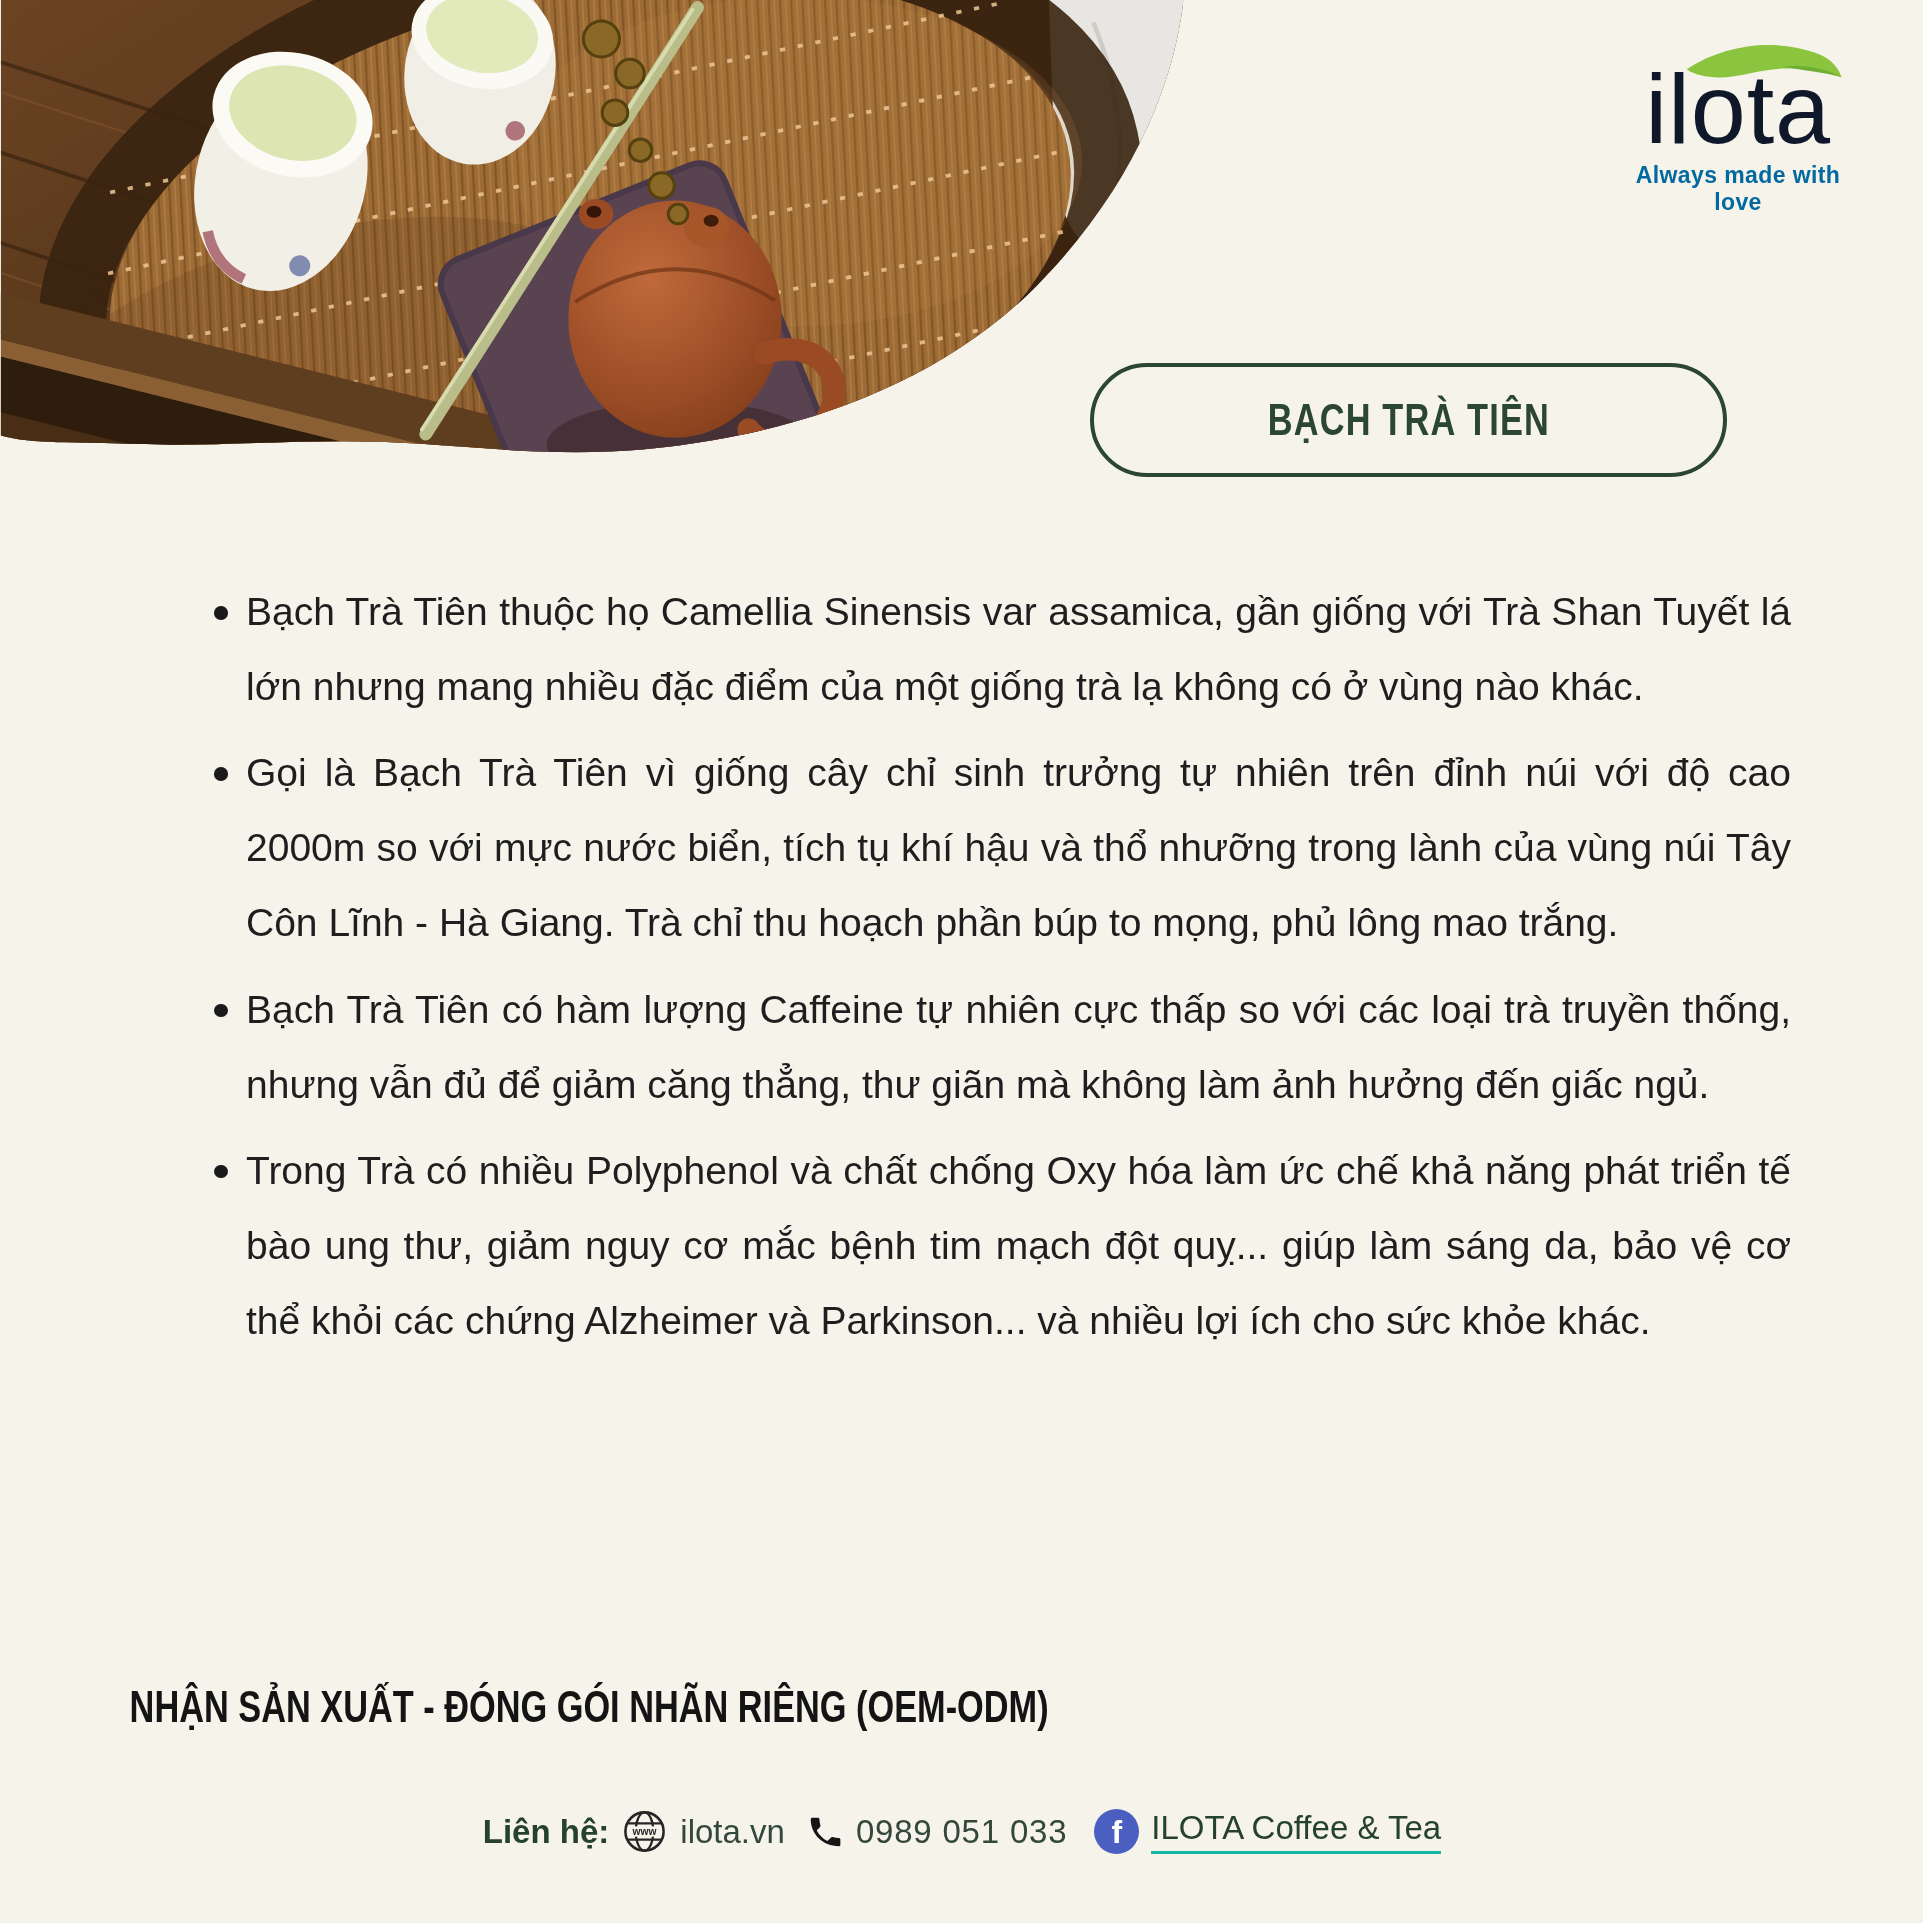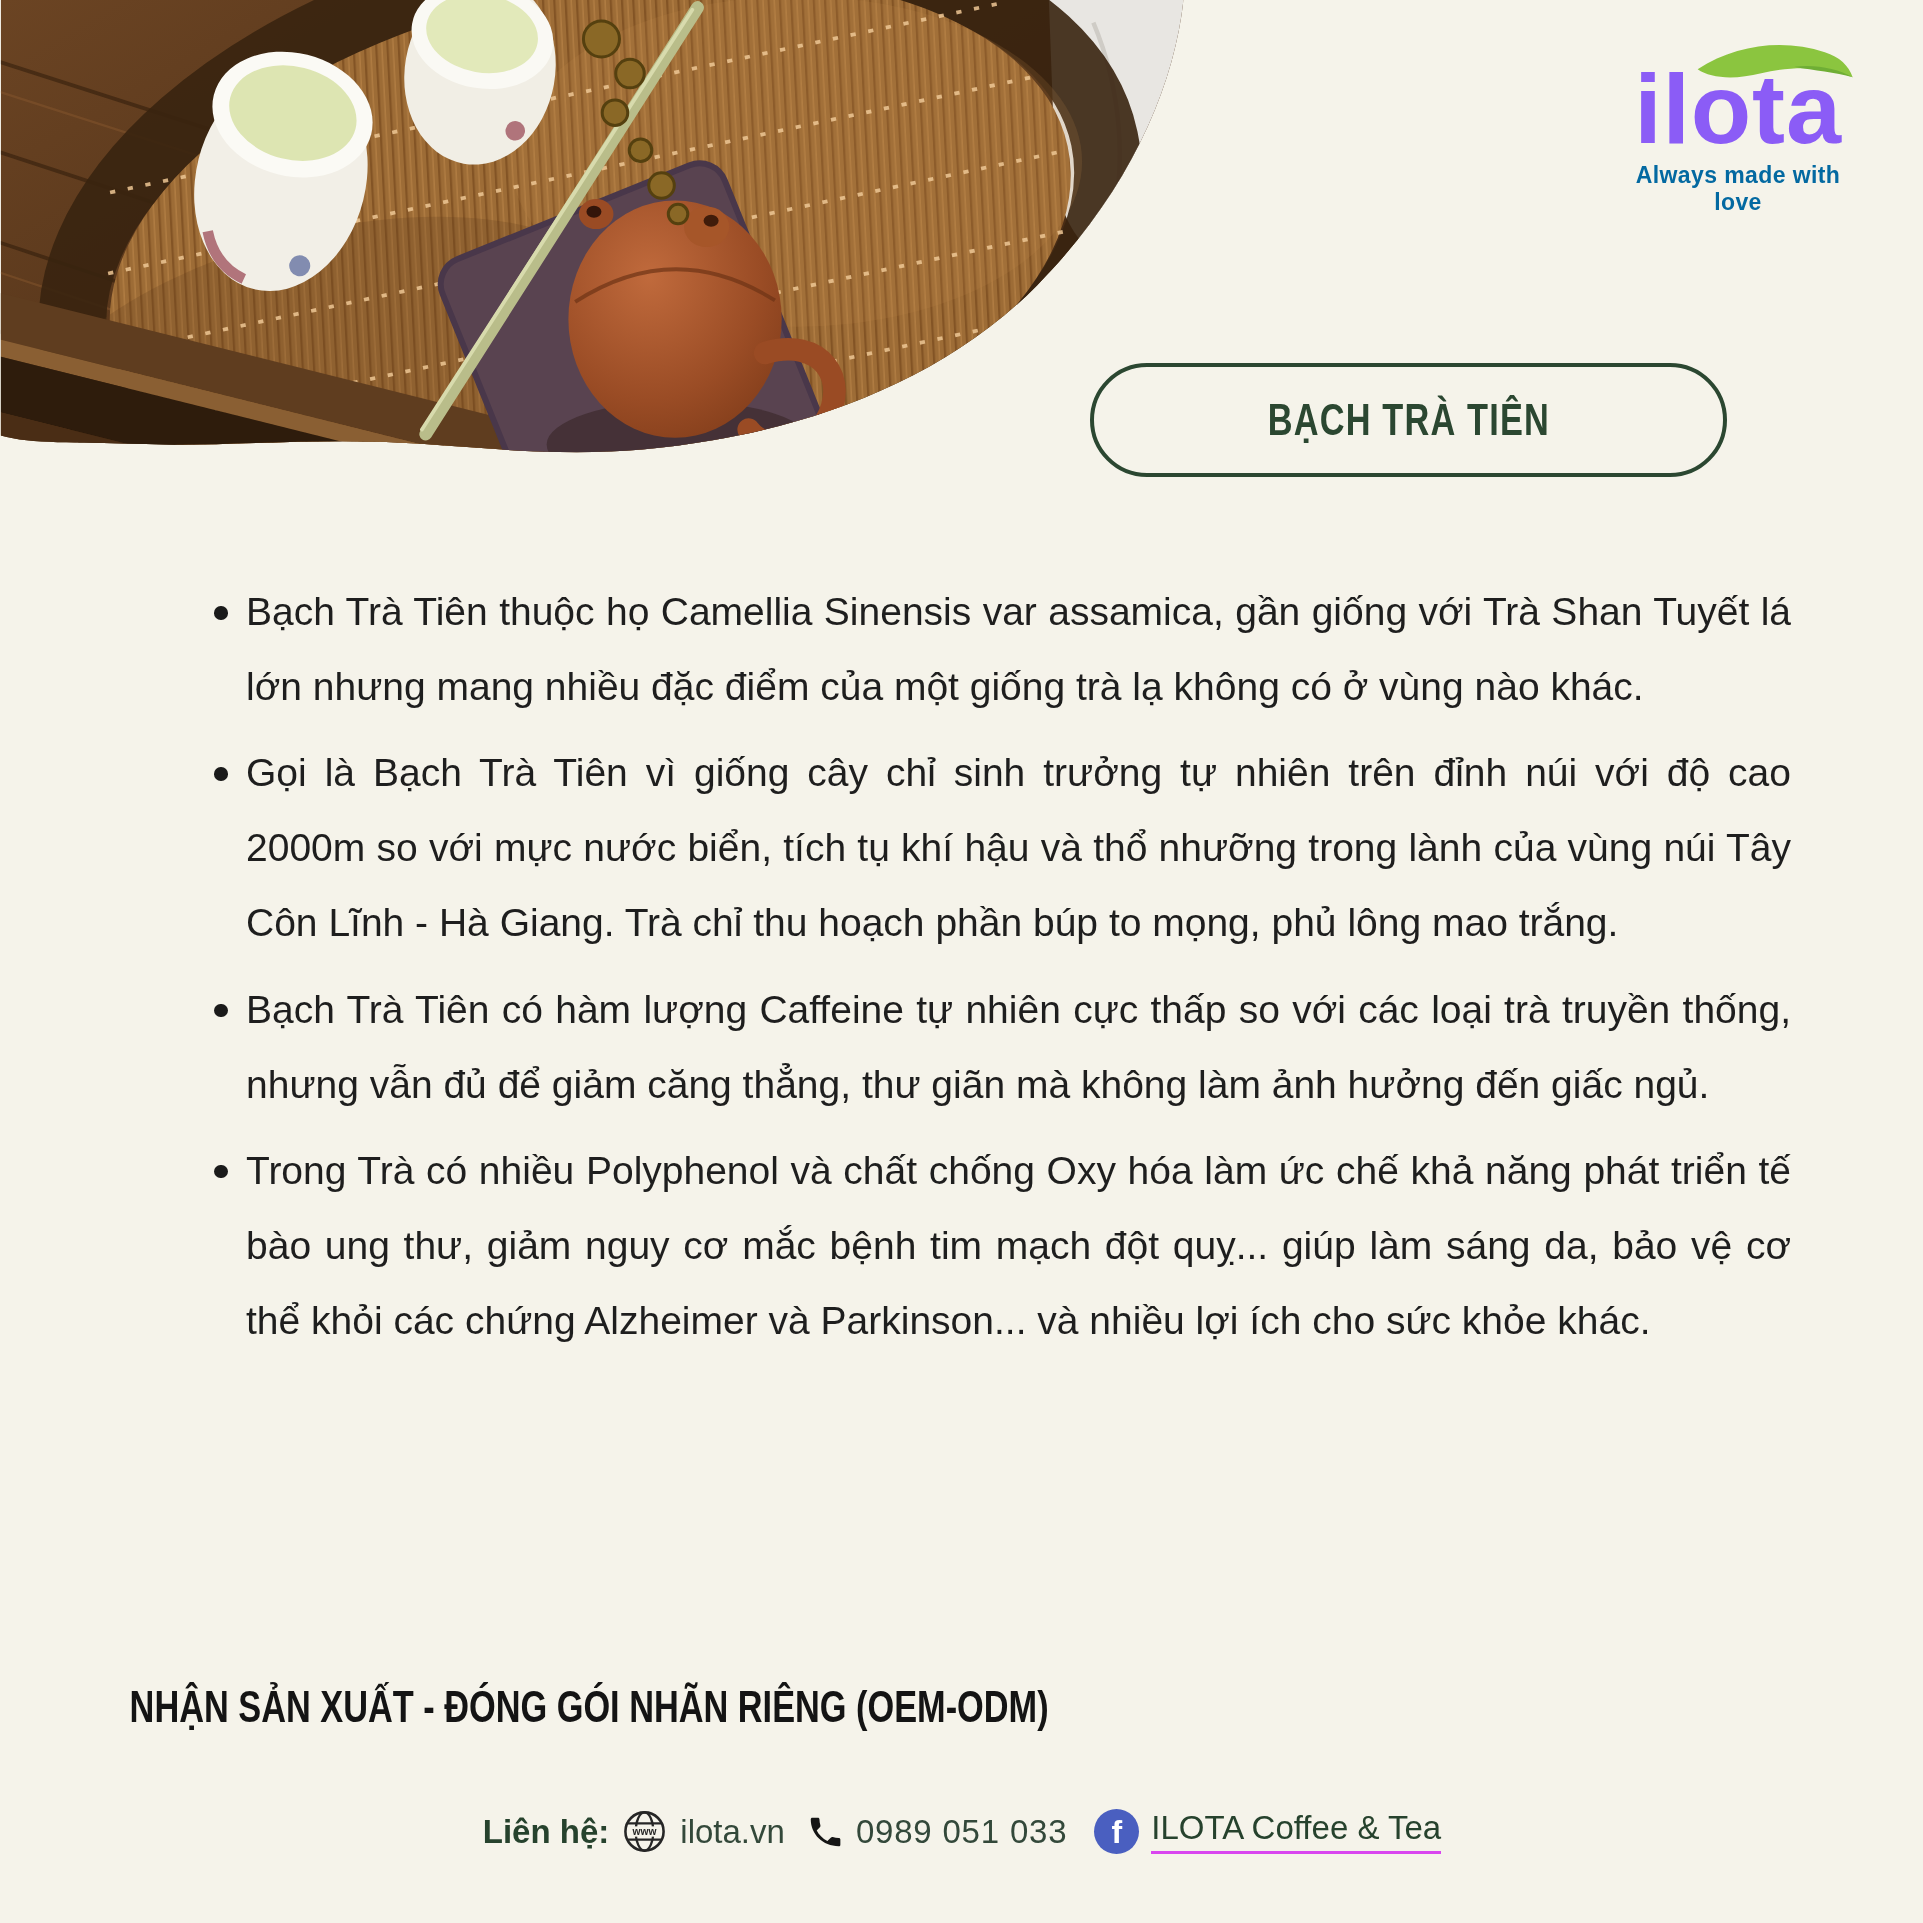--- a/index.html
+++ b/index.html
@@ -13,22 +13,22 @@
   #app { position: absolute; inset: 0; }
 
   
   .hero { position: absolute; left: 0; top: 0; width: 1278px; height: 751px; }
   .hero svg { display: block; }
 
   
   .logo { position: absolute; top: 63px; right: 66px; width: 240px; text-align: center; }
   .brand-row { position: relative; display: inline-block; line-height: 0.92; }
   .brand {
-    font-size: 99px; font-weight: bold; letter-spacing: 0.8px;
-    color: #8b5cf6; position: relative; z-index: 1;
+    font-size: 99px; font-weight: normal; letter-spacing: 0.8px;
+    color: #0f172a; position: relative; z-index: 1;
   }
   .leaf { position: absolute; width: 159px; height: 74px; right: -12px; top: -25.6px; z-index: 2; }
   .tagline { font-size: 23px; color: #0369a1; margin-top: 7.5px; letter-spacing: 0.4px; font-weight: bold; }
 
   
   .badge {
     position: absolute; left: 1090px; top: 363px; width: 637px; height: 114px;
     border: 4.5px solid #2b4731; border-radius: 83px; box-sizing: border-box;
     display: flex; align-items: center; justify-content: center;
   }
@@ -66,21 +66,21 @@
   .contact-label { font-weight: bold; color: #26422d; }
   .icon-globe { width: 47px; height: 47px; display: block; }
   .website { color: #33483a; }
   .icon-phone { width: 38px; height: 38px; display: block; margin-left: 9px; }
   .phone { color: #33483a; letter-spacing: 0.8px; }
   .fb {
     width: 45px; height: 45px; border-radius: 50%; background: #4a5fc0;
     display: flex; align-items: center; justify-content: center; margin-left: 15px;
   }
   .fb-f { color: #ffffff; font-size: 32px; font-weight: bold; line-height: 1; margin-top: 1.5px; }
-  .fb-link { color: #26422d; border-bottom: 3px solid #d946ef; padding-bottom: 3.8px; text-align: center; }
+  .fb-link { color: #26422d; border-bottom: 3px solid #14b8a6; padding-bottom: 3.8px; text-align: center; }
 </style>
 </head>
 <body>
 
 <div id="app">
 
   <div class="hero">
     <svg width="1278" height="751" viewBox="0 0 1700 1000">
       <defs>
         <linearGradient id="woodG" x1="0" y1="0" x2="1" y2="1">

